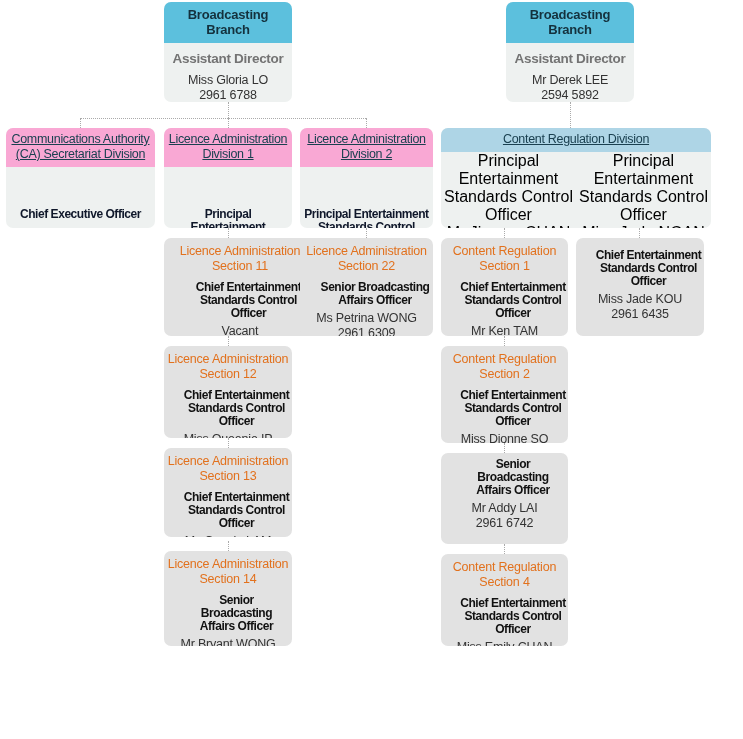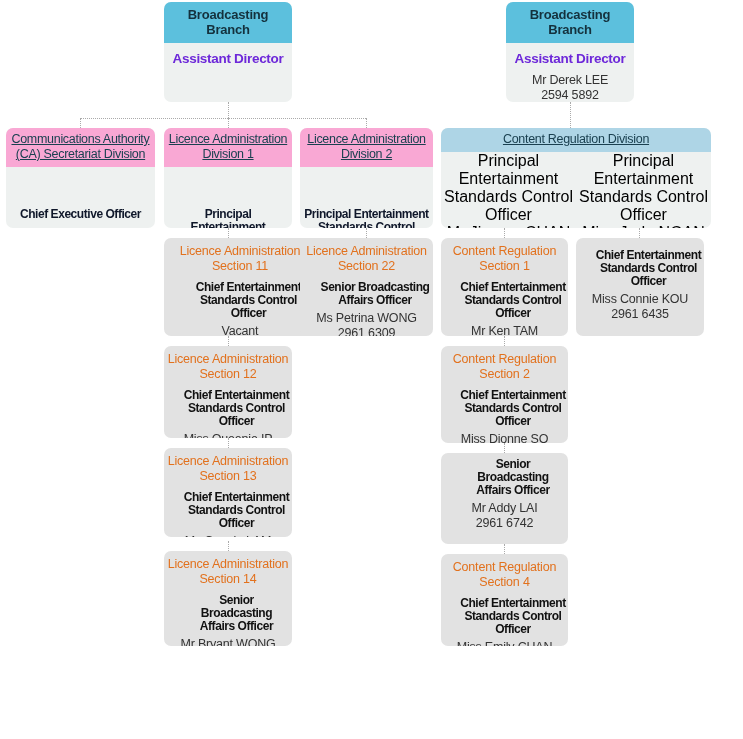--- a/index.html
+++ b/index.html
@@ -48,21 +48,21 @@
     color: #14313d;
     font-weight: bold;
     font-size: 13px;
     line-height: 15px;
     padding: 5px 4px 6px 4px;
     letter-spacing: -0.2px;
   }
   .branch .title {
     font-weight: bold;
     font-size: 13.5px;
-    color: #6d28d9;
+    color: #737373;
     padding: 8px 4px 2px 4px;
     letter-spacing: -0.3px;
   }
   .branch .person {
     font-size: 12.5px;
     color: #333333;
     line-height: 15px;
     padding: 5px 4px 5px 4px;
     letter-spacing: -0.2px;
   }
@@ -176,20 +176,24 @@
   <div class="conn v" style="left:504px; top:228px; height:10px;"></div>
   <div class="conn v" style="left:504px; top:336px; height:10px;"></div>
   <div class="conn v" style="left:504px; top:443px; height:10px;"></div>
   <div class="conn v" style="left:504px; top:544px; height:10px;"></div>
 
   <div class="conn v" style="left:639px; top:228px; height:10px;"></div>
 
   <div class="box branch" style="left:164px; top:2px; width:128px; height:100px;">
     <div class="bhead">Broadcasting Branch</div>
     <div class="title">Assistant Director</div>
+    <div class="person">
+      <div>Miss Gloria LO</div>
+      <div>2961 6788</div>
+    </div>
   </div>
 
   <div class="box branch" style="left:506px; top:2px; width:128px; height:100px;">
     <div class="bhead">Broadcasting Branch</div>
     <div class="title">Assistant Director</div>
     <div class="person">
       <div>Mr Derek LEE</div>
       <div>2594 5892</div>
     </div>
   </div>
@@ -317,18 +321,18 @@
     <div class="role">Chief Entertainment Standards Control Officer</div>
     <div class="person">
       <div>Miss Emily  CHAN</div>
 
     </div>
   </div>
 
   <div class="box section noheader" style="left:576px; top:238px; width:128px; height:98px; display:flex; flex-direction:column; justify-content:center;">
     <div class="role">Chief Entertainment Standards Control Officer</div>
     <div class="person">
-      <div>Miss Connie KOU</div>
+      <div>Miss Jade KOU</div>
       <div>2961 6435</div>
     </div>
   </div>
 
 </div>
 
 </body></html>

